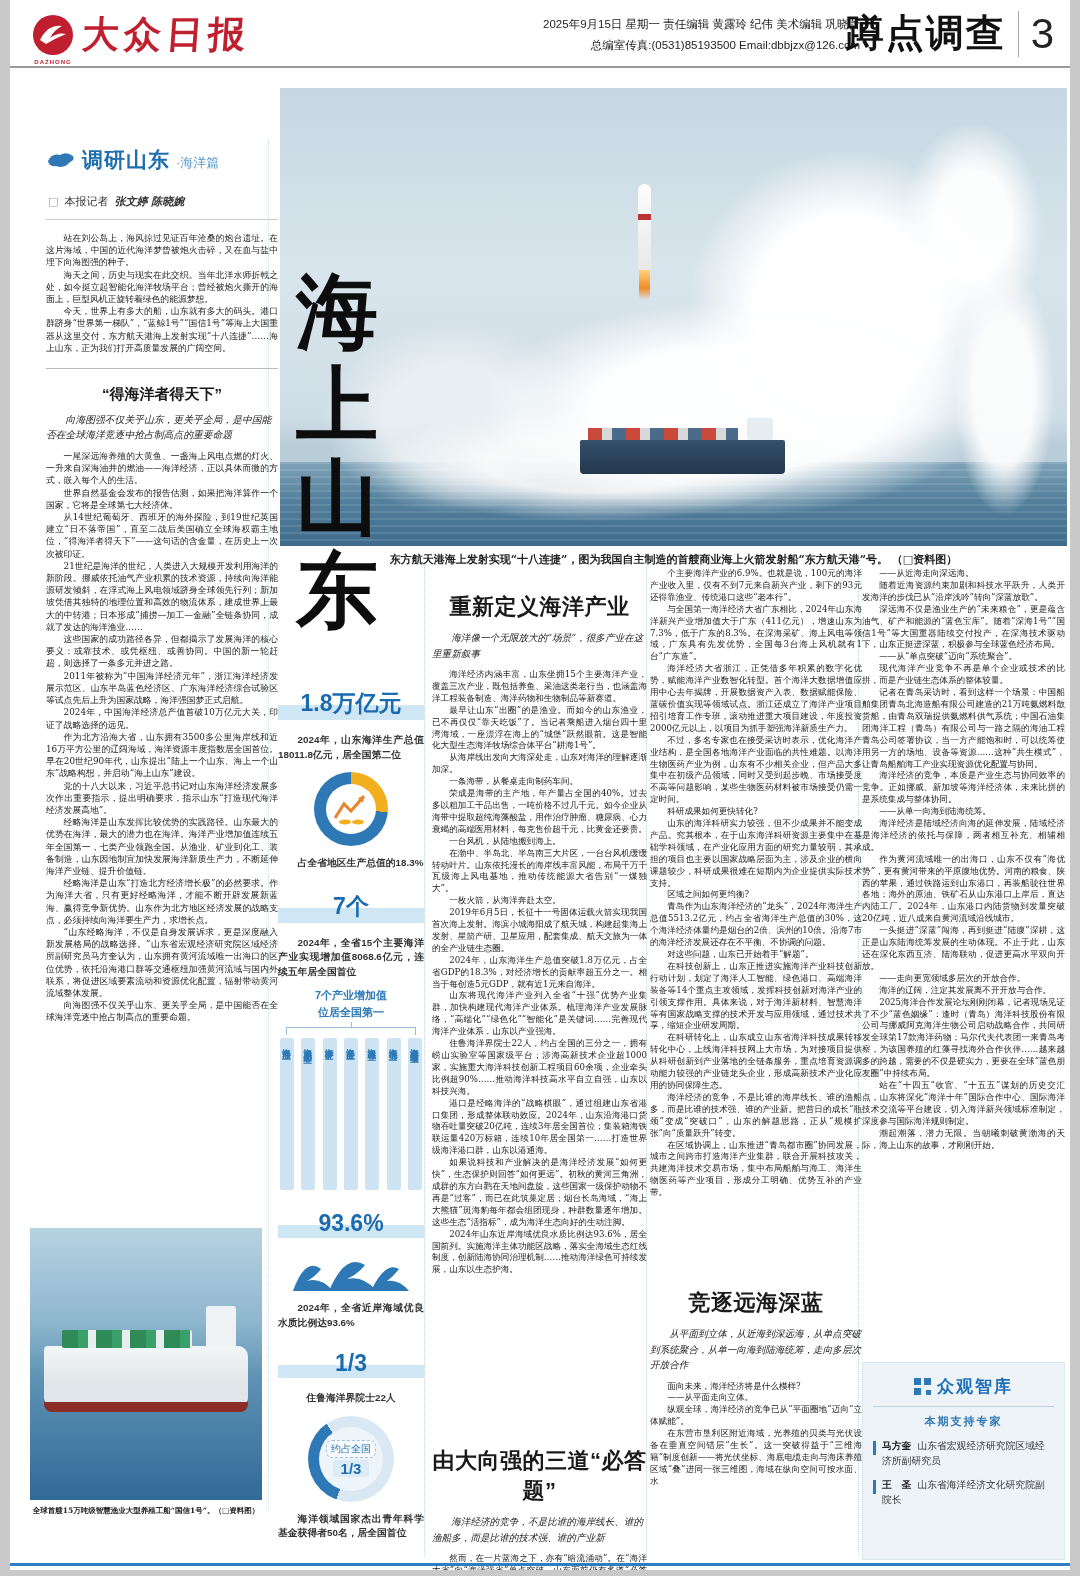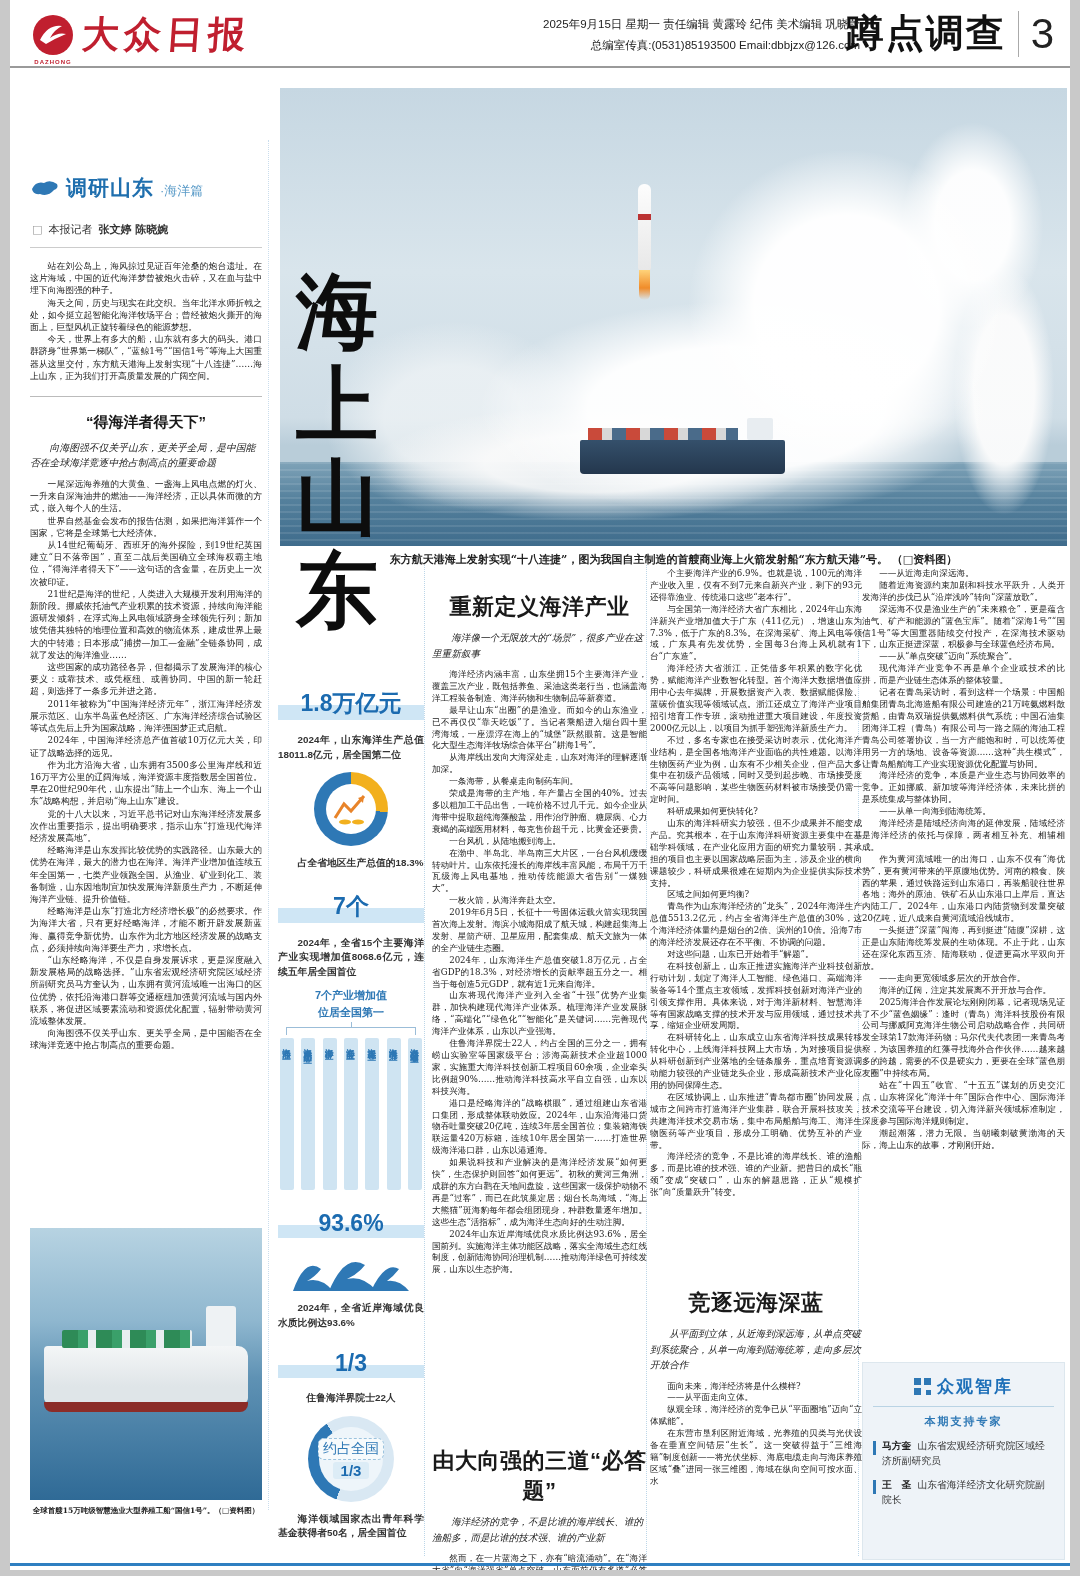--- a/index.html
+++ b/index.html
@@ -16,28 +16,28 @@
   .sec-title{font-size:38px;font-weight:800;letter-spacing:2px;color:#111;font-family:"Liberation Sans",sans-serif;}
   .head-div{width:1px;height:46px;background:#aaa;}
   .page-no{font-size:42px;color:#222;font-family:"Liberation Sans",sans-serif;}
   .head-rule{position:absolute;left:0;right:0;top:66px;height:2px;background:#9a9a9a;}
 
   
   .vsep{position:absolute;top:565px;bottom:14px;width:0;border-left:1px dotted #bcd6e8;}
   .vsep-left{position:absolute;top:140px;bottom:60px;left:258px;width:0;border-left:1px dotted #cadded;}
 
   
-  .left-col{position:absolute;left:20px;top:146px;width:232px;height:1078px;overflow:hidden;margin-top:28px;}
+  .left-col{position:absolute;left:36px;top:146px;width:232px;height:1078px;overflow:hidden;}
   .badge{display:flex;align-items:baseline;gap:6px;margin-bottom:14px;}
   .badge svg{align-self:center;}
   .badge-title{font-size:21px;font-weight:800;color:#1f6fae;font-family:"Liberation Sans",sans-serif;letter-spacing:1px;}
   .badge-sub{font-size:13px;color:#5a9bc8;font-family:"Liberation Sans",sans-serif;}
   .byline{font-size:11px;color:#333;padding:6px 0 10px 2px;border-bottom:1px solid #ccc;margin-bottom:12px;}
   .byline .marker{color:#999;margin-right:6px;}
-  .byline .authors{font-weight:bold;margin-left:6px;}
+  .byline .authors{font-weight:bold;font-style:italic;margin-left:6px;}
   .left-col .para,.col .para{font-size:8.8px;line-height:12.2px;text-align:justify;text-indent:2em;margin:0;}
   .sec-hr{border:none;border-top:1px solid #bbb;margin:14px 0 0 0;}
   .sec1-title{text-align:center;font-size:15px;font-weight:800;margin:16px 0 8px 0;font-family:"Liberation Sans",sans-serif;}
   .intro{font-style:italic;font-size:9.8px;line-height:15px;text-indent:2em;margin:0 0 8px 0;color:#222;}
 
   
   .main-photo{position:absolute;left:270px;top:88px;width:787px;height:458px;overflow:hidden;background:linear-gradient(#c6d7e2 0%,#d9e5ec 40%,#cfdde6 72%,#b9cdd9 78%);}
   .sea{position:absolute;left:0;right:0;bottom:0;height:84px;background:linear-gradient(#7fa3b8,#54809c 45%,#3f6c8c);}
   .sea:before{content:"";position:absolute;inset:0;background:repeating-linear-gradient(180deg,rgba(255,255,255,.10) 0 2px,rgba(0,0,0,0) 2px 7px);}
   .smoke{position:absolute;inset:0;background:
@@ -71,21 +71,21 @@
   .chart-title{font-size:11px;font-weight:700;color:#2e78b5;text-align:center;line-height:17px;margin-top:8px;}
   .bar-bracket{height:7px;border-left:1px solid #9bbdd8;border-right:1px solid #9bbdd8;border-top:1px solid #9bbdd8;margin:6px 8px 3px 8px;position:relative;}
   .bar-bracket:before{content:"";position:absolute;left:50%;top:-6px;height:6px;border-left:1px solid #9bbdd8;}
   .bars{display:flex;justify-content:space-between;padding:0 2px;}
   .bar-item{width:14px;height:152px;background:#cfe4f2;border-radius:2px;display:flex;justify-content:center;padding-top:3px;box-sizing:border-box;}
   .bar-label{writing-mode:vertical-rl;font-size:8.5px;font-weight:700;color:#2e78b5;letter-spacing:1px;}
   .wave-icon{margin:2px 0 8px 0;}
   .gauge{width:86px;height:86px;border-radius:50%;background:conic-gradient(from 200deg,#2e78b5 0 125deg,#d9e8f3 125deg 360deg);position:relative;}
   .gauge:before{content:"";position:absolute;inset:11px;background:#eef5fa;border-radius:50%;}
   .gauge-inner{position:absolute;inset:0;display:flex;flex-direction:column;align-items:center;justify-content:center;z-index:2;gap:2px;}
-  .gauge-label{font-size:14px;color:#2e78b5;border:1px dashed #9cc3de;padding:1px 4px;border-radius:6px;background:#f6fafc;}
+  .gauge-label{font-size:10px;color:#2e78b5;border:1px dashed #9cc3de;padding:1px 4px;border-radius:6px;background:#f6fafc;}
   .gauge-value{font-size:15px;font-weight:800;color:#1b6bb0;background:#dcecf6;padding:0 8px;border-radius:3px;}
 
   
   .col{position:absolute;font-family:"DejaVu Serif",serif;}
   .col .para{font-size:8.6px;line-height:11.9px;}
   .col3{left:422px;top:572px;width:215px;}
   .col4{left:640px;top:568px;width:212px;}
   .col5{left:852px;top:568px;width:203px;}
   .flow-a{overflow:hidden;}
   .art-title{text-align:center;font-size:22px;font-weight:800;font-family:"Liberation Sans",sans-serif;margin:20px 0 8px 0;letter-spacing:.5px;}
@@ -315,22 +315,22 @@
           <p class="para">与全国第一海洋经济大省广东相比，2024年山东海洋新兴产业增加值大于广东（411亿元），增速山东为7.3%，低于广东的8.3%。在深海采矿、海上风电等领域，广东具有先发优势，全国每3台海上风机就有1台“广东造”。</p>
           <p class="para">海洋经济大省浙江，正凭借多年积累的数字化优势，赋能海洋产业数智化转型。首个海洋大数据增值应用中心去年揭牌，开展数据资产入表、数据赋能保险、蓝碳价值实现等领域试点。浙江还成立了海洋产业项目招引培育工作专班，滚动推进重大项目建设，年度投资2000亿元以上，以项目为抓手塑强海洋新质生产力。</p>
           <p class="para">不过，多名专家也在接受采访时表示，优化海洋产业结构，是全国各地海洋产业面临的共性难题。以海洋生物医药产业为例，山东有不少相关企业，但产品大多集中在初级产品领域，同时又受到起步晚、市场接受度不高等问题影响，某些生物医药材料被市场接受仍需一定时间。</p>
           <p class="para">科研成果如何更快转化?</p>
           <p class="para">山东的海洋科研实力较强，但不少成果并不能变成产品。究其根本，在于山东海洋科研资源主要集中在基础学科领域，在产业化应用方面的研究力量较弱，其承担的项目也主要以国家战略层面为主，涉及企业的横向课题较少，科研成果很难在短期内为企业提供实际技术支持。</p>
           <p class="para">区域之间如何更均衡?</p>
           <p class="para">青岛作为山东海洋经济的“龙头”，2024年海洋生产总值5513.2亿元，约占全省海洋生产总值的30%，这个海洋经济体量约是烟台的2倍、滨州的10倍。沿海7市的海洋经济发展还存在不平衡、不协调的问题。</p>
           <p class="para">对这些问题，山东已开始着手“解题”。</p>
           <p class="para">在科技创新上，山东正推进实施海洋产业科技创新行动计划，划定了海洋人工智能、绿色港口、高端海洋装备等14个重点主攻领域，发挥科技创新对海洋产业的引领支撑作用。具体来说，对于海洋新材料、智慧海洋等有国家战略支撑的技术开发与应用领域，通过技术共享，缩短企业研发周期。</p>
           <p class="para">在科研转化上，山东成立山东省海洋科技成果转移转化中心，上线海洋科技网上大市场，为对接项目提供从科研创新到产业落地的全链条服务，重点培育资源调动能力较强的产业链龙头企业，形成高新技术产业化应用的协同保障生态。</p>
+          <p class="para">海洋经济的竞争，不是比谁的海岸线长、谁的渔船多，而是比谁的技术强、谁的产业新。把昔日的成长“瓶颈”变成“突破口”，山东的解题思路，正从“规模扩张”向“质量跃升”转变。</p>
           <p class="para">在区域协调上，山东推进“青岛都市圈”协同发展，城市之间跨市打造海洋产业集群，联合开展科技攻关，共建海洋技术交易市场，集中布局船舶与海工、海洋生物医药等产业项目，形成分工明确、优势互补的产业带。</p>
-          <p class="para">海洋经济的竞争，不是比谁的海岸线长、谁的渔船多，而是比谁的技术强、谁的产业新。把昔日的成长“瓶颈”变成“突破口”，山东的解题思路，正从“规模扩张”向“质量跃升”转变。</p>
         </div>
     </div>
     <div class="flow-a" style="height:300px">
       <div class="art-title">竞逐远海深蓝</div>
       <p class="art-intro">从平面到立体，从近海到深远海，从单点突破到系统聚合，从单一向海到陆海统筹，走向多层次开放合作</p>
       <div>
           <p class="para">面向未来，海洋经济将是什么模样?</p>
           <p class="para">——从平面走向立体。</p>
           <p class="para">纵观全球，海洋经济的竞争已从“平面圈地”迈向“立体赋能”。</p>
           <p class="para">在东营市垦利区附近海域，光养殖的贝类与光伏设备在垂直空间错层“生长”。这一突破得益于“三维海籍”制度创新——将光伏坐标、海底电缆走向与海床养殖区域“叠”进同一张三维图，海域在纵向空间可按水面、水</p>

